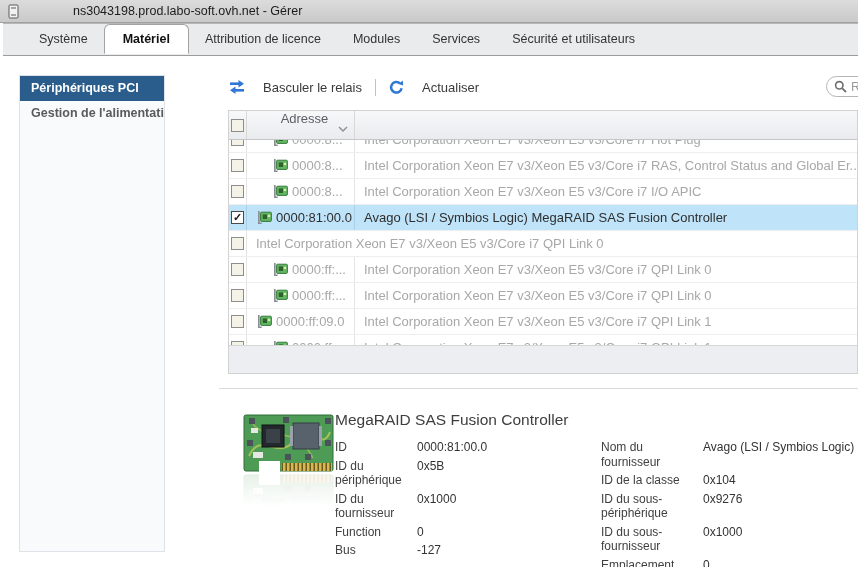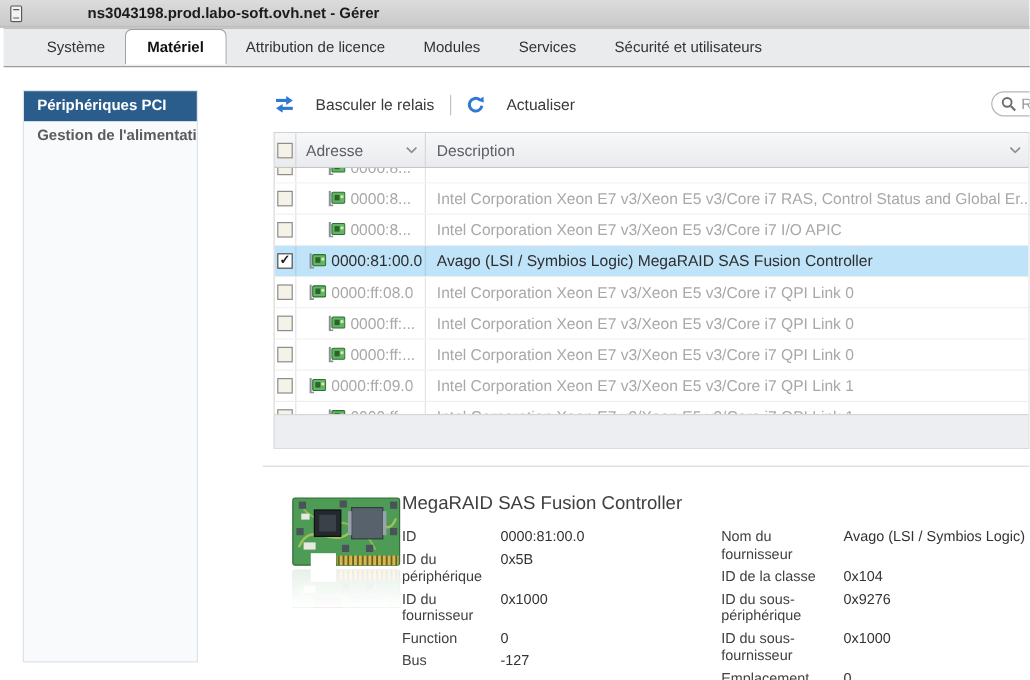--- a/index.html
+++ b/index.html
@@ -4,21 +4,21 @@
 <style>
   * { box-sizing: border-box; margin: 0; padding: 0; }
   html,body { width:858px; height:567px; overflow:hidden; background:#fff;
     font-family:"Liberation Sans", sans-serif; }
   #app { position:relative; width:858px; height:567px; background:#fff; }
 
   
   .titlebar { position:absolute; left:0; top:0; width:858px; height:23px;
     background:linear-gradient(#dcdcdc,#c9c9c9); border-bottom:1px solid #a0a0a0;
     display:flex; align-items:center; padding-left:8px; gap:7px; }
-  .titlebar .ttl { font-size:12.5px; font-weight:bold; color:#1b1b1b;padding-left:47px; }
+  .titlebar .ttl { font-size:12.5px; font-weight:normal; color:#1b1b1b;padding-left:47px; }
 
   
   .tabbar { position:absolute; left:3px; top:23px; width:858px; height:33px;
     background:#e9ebec; border-top:1px solid #b7b7b7; border-bottom:1px solid #9c9c9c;
     display:flex; padding-left:20px; }
   .tab { padding:0 16px; font-size:12.5px; color:#333; line-height:30px; height:30px; cursor:default; }
   .tab.active { background:#fff; border:1px solid #a2a2a2; border-bottom:1px solid #fff;
     border-radius:6px 6px 0 0; font-weight:bold; color:#111; line-height:28px; height:30px;
     margin-bottom:-1px; padding:0 18px; }
 
@@ -37,21 +37,21 @@
     border:1px solid #b5b5b5; border-radius:11px; background:#fff;
     display:flex; align-items:center; padding-left:7px; gap:4px; }
   .searchbox input { border:none; outline:none; width:90px; font-size:12.5px; color:#777;
     font-family:"Liberation Sans",sans-serif; background:transparent; }
   .searchbox input::placeholder { color:#9a9a9a; }
 
   
   .grid { position:absolute; left:228px; top:110px; width:630px; border:1px solid #d2d2d2; }
   .ghead { height:29px; display:flex; background:linear-gradient(#f7f8f9,#e9ebee);
     border-bottom:1px solid #c6c6c6; font-size:13px; color:#5b5f64; }
-  .ghead .hc { display:flex; align-items:center; }
+  .ghead .hc { display:flex; align-items:center;flex-direction:column; }
   .col-check { width:18px; justify-content:center; border-right:1px solid #d8d8d8; }
   .col-addr  { width:108px; padding-left:8px; border-right:1px solid #d8d8d8; }
   .col-desc  { flex:1; padding-left:9px; }
   .chev { margin-left:auto; margin-right:6px; display:flex; }
 
   .gbody { height:205px; overflow:hidden; position:relative; background:#fff; }
   .rows { position:absolute; top:-13px; left:0; right:0; }
   .row { height:26px; display:flex; align-items:center; font-size:13px; color:#a8a8a8;
     background:#fff; border-bottom:1px solid #eeeeee; white-space:nowrap; }
   .row .c-check { width:18px; align-self:stretch; display:flex; align-items:center;
@@ -157,46 +157,39 @@
         <span class="cb"></span>
       </div>
       <div class="hc col-addr">
         <span>Adresse</span>
         <span class="chev">
           <svg width="10" height="6" viewBox="0 0 10 6">
               <path d="M1 1 L5 5 L9 1" stroke="#8a8f94" stroke-width="1.4" fill="none"></path>
             </svg>
         </span>
       </div>
-      <div class="hc col-desc">
-        <span>Description</span>
-        <span class="chev">
-          <svg width="10" height="6" viewBox="0 0 10 6">
-              <path d="M1 1 L5 5 L9 1" stroke="#8a8f94" stroke-width="1.4" fill="none"></path>
-            </svg>
-        </span>
-      </div>
     </div>
     <div class="gbody">
       <div class="rows">
           <div class="row child">
             <div class="c-check">
               <span class="cb"></span>
             </div>
             <div class="c-addr">
               <span class="pci-ic">
                 <svg width="15" height="13" viewBox="0 0 15 13">
                   <path d="M1 0 h1.7 v11.5 h2 v1.5 h-3.7 z" fill="#8a9096"></path>
                   <rect x="3.6" y="1.2" width="10.8" height="9.2" rx="1" fill="#63b663" stroke="#2d6e32" stroke-width="0.9"></rect>
                   <rect x="5.8" y="3.4" width="4.2" height="4.6" fill="#2c622c"></rect>
                   <rect x="10.8" y="3.8" width="2.4" height="2.3" fill="#d6edaf"></rect>
                 </svg>
               </span>
               <span class="addr-text">0000:8...</span>
             </div>
+            <div class="c-desc">Intel Corporation Xeon E7 v3/Xeon E5 v3/Core i7 Hot Plug</div>
           </div>
           <div class="row child">
             <div class="c-check">
               <span class="cb"></span>
             </div>
             <div class="c-addr">
               <span class="pci-ic">
                 <svg width="15" height="13" viewBox="0 0 15 13">
                   <path d="M1 0 h1.7 v11.5 h2 v1.5 h-3.7 z" fill="#8a9096"></path>
                   <rect x="3.6" y="1.2" width="10.8" height="9.2" rx="1" fill="#63b663" stroke="#2d6e32" stroke-width="0.9"></rect>
@@ -238,31 +231,20 @@
                   <rect x="10.8" y="3.8" width="2.4" height="2.3" fill="#d6edaf"></rect>
                 </svg>
               </span>
               <span class="addr-text">0000:81:00.0</span>
             </div>
             <div class="c-desc">Avago (LSI / Symbios Logic) MegaRAID SAS Fusion Controller</div>
           </div>
           <div class="row">
             <div class="c-check">
               <span class="cb"></span>
-            </div>
-            <div class="c-addr">
-              <span class="pci-ic">
-                <svg width="15" height="13" viewBox="0 0 15 13">
-                  <path d="M1 0 h1.7 v11.5 h2 v1.5 h-3.7 z" fill="#8a9096"></path>
-                  <rect x="3.6" y="1.2" width="10.8" height="9.2" rx="1" fill="#63b663" stroke="#2d6e32" stroke-width="0.9"></rect>
-                  <rect x="5.8" y="3.4" width="4.2" height="4.6" fill="#2c622c"></rect>
-                  <rect x="10.8" y="3.8" width="2.4" height="2.3" fill="#d6edaf"></rect>
-                </svg>
-              </span>
-              <span class="addr-text">0000:ff:08.0</span>
             </div>
             <div class="c-desc">Intel Corporation Xeon E7 v3/Xeon E5 v3/Core i7 QPI Link 0</div>
           </div>
           <div class="row child">
             <div class="c-check">
               <span class="cb"></span>
             </div>
             <div class="c-addr">
               <span class="pci-ic">
                 <svg width="15" height="13" viewBox="0 0 15 13">

